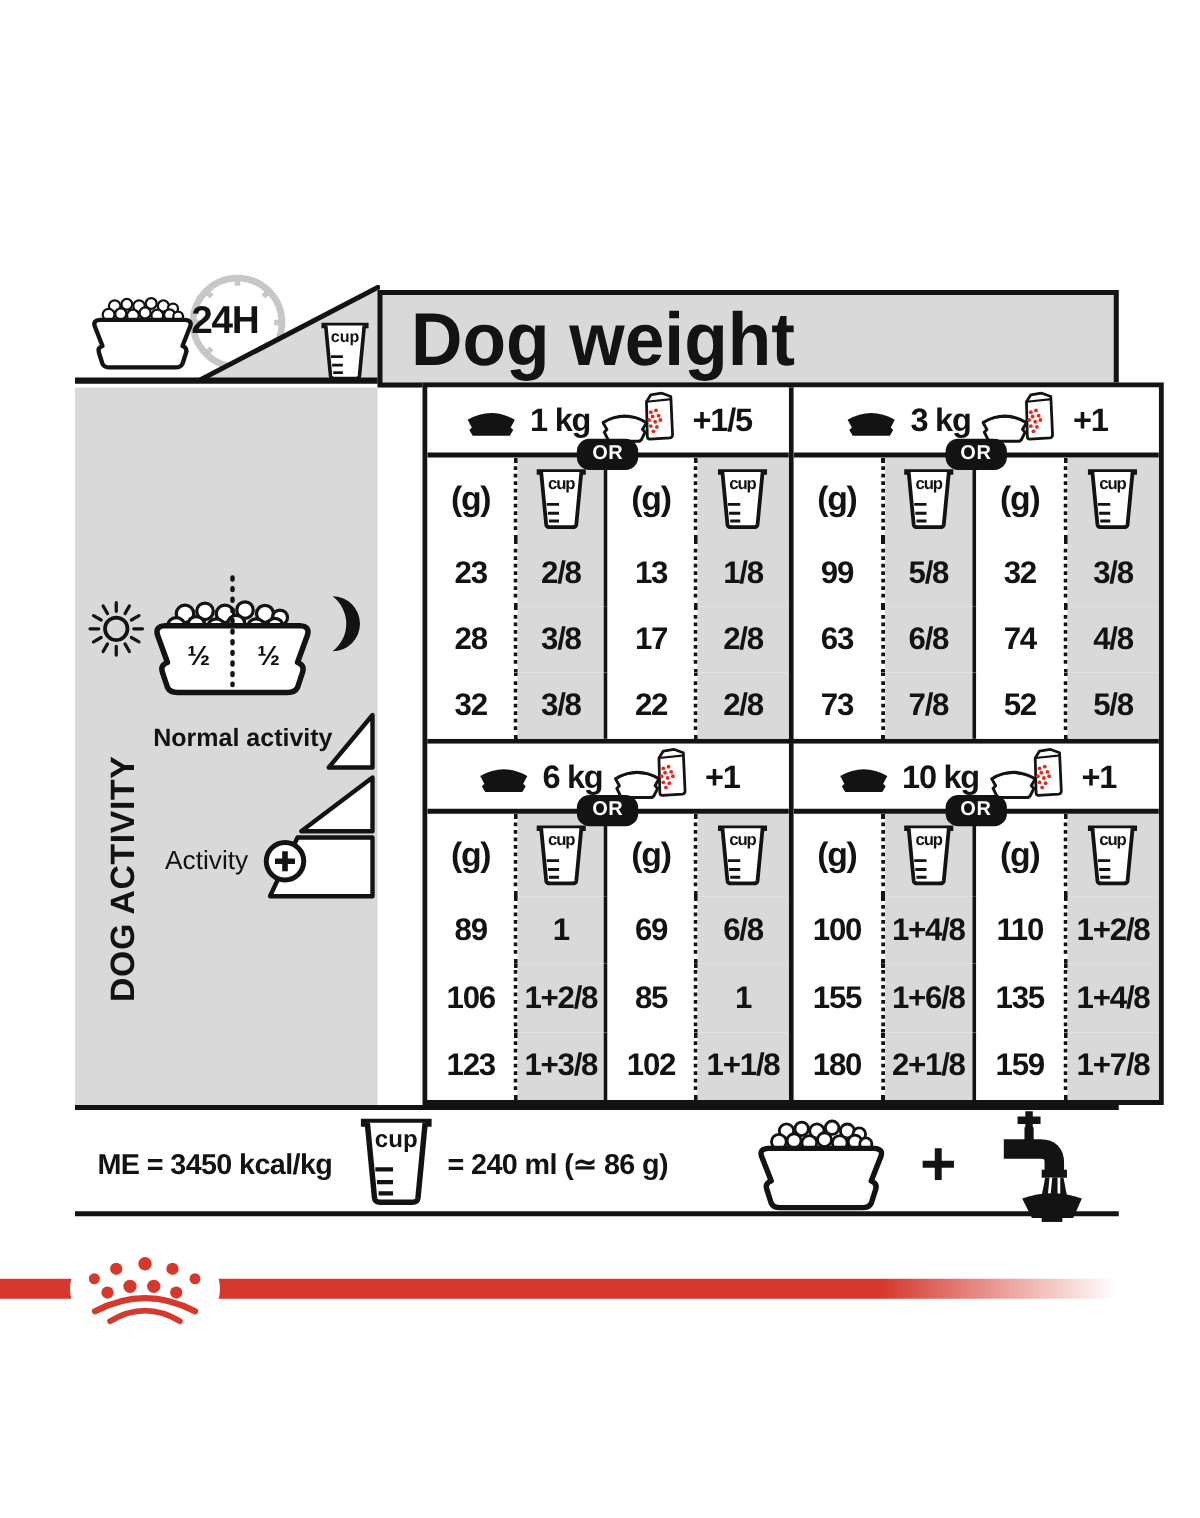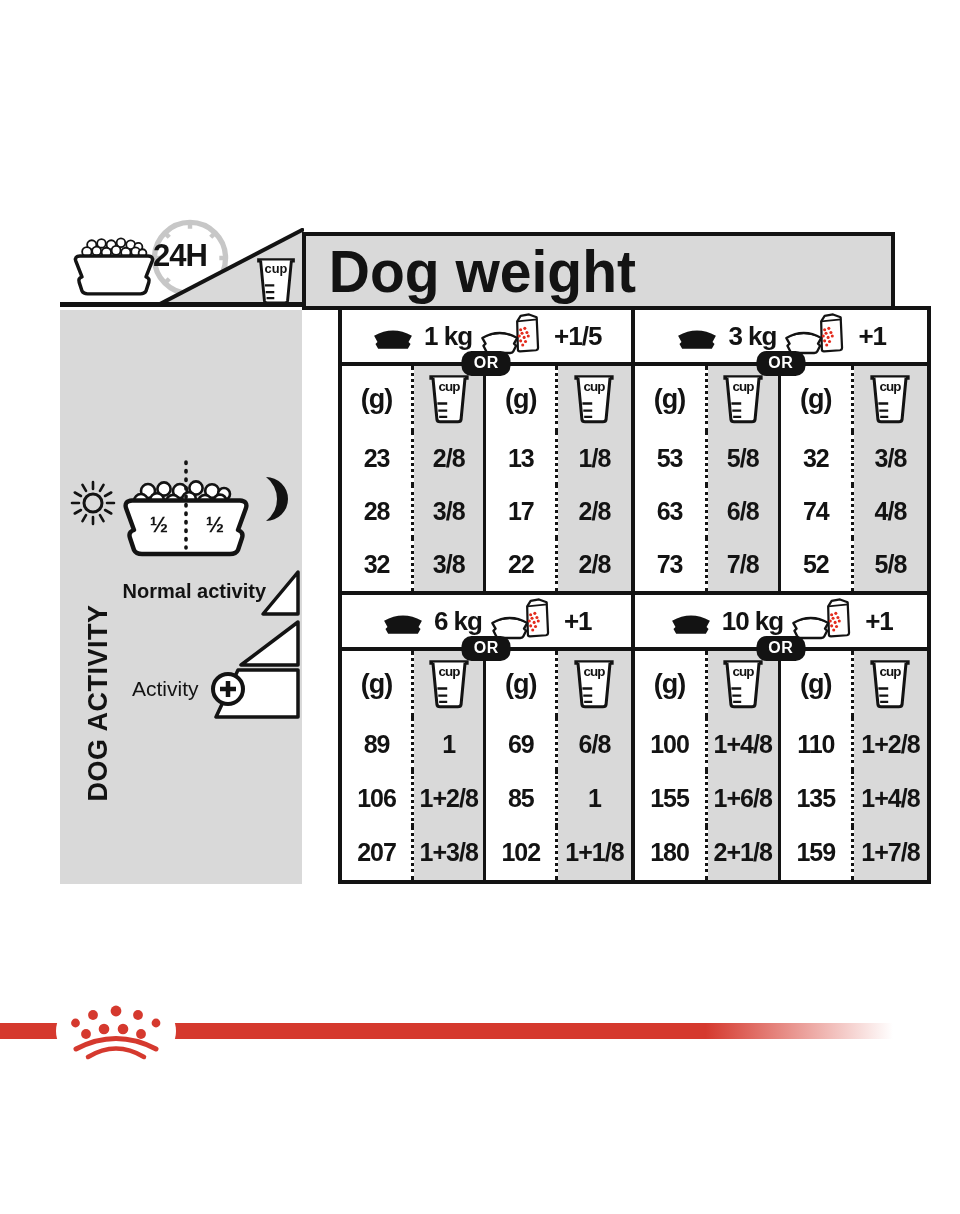--- a/index.html
+++ b/index.html
@@ -298,21 +298,21 @@
             <svg width="42" height="50" viewBox="0 0 46 56">
               <use href="#i-cup"></use>
             </svg>
           </div>
         <div class="cell sub dotr">(g)</div>
         <div class="cell sub gray">
             <svg width="42" height="50" viewBox="0 0 46 56">
               <use href="#i-cup"></use>
             </svg>
           </div>
-        <div class="cell dotr">53</div>
+        <div class="cell dotr">99</div>
         <div class="cell gray solr">5/8</div>
         <div class="cell dotr">32</div>
         <div class="cell gray">3/8</div>
         <div class="cell dotr">63</div>
         <div class="cell gray solr">6/8</div>
         <div class="cell dotr">74</div>
         <div class="cell gray">4/8</div>
         <div class="cell dotr">73</div>
         <div class="cell gray solr">7/8</div>
         <div class="cell dotr">52</div>
@@ -346,21 +346,21 @@
             </svg>
           </div>
         <div class="cell dotr">89</div>
         <div class="cell gray solr">1</div>
         <div class="cell dotr">69</div>
         <div class="cell gray">6/8</div>
         <div class="cell dotr">106</div>
         <div class="cell gray solr">1+2/8</div>
         <div class="cell dotr">85</div>
         <div class="cell gray">1</div>
-        <div class="cell dotr">207</div>
+        <div class="cell dotr">123</div>
         <div class="cell gray solr">1+3/8</div>
         <div class="cell dotr">102</div>
         <div class="cell gray">1+1/8</div>
       </div>
     </div>
 
     <div class="wgroup">
       <div class="ghead">
         <svg width="44" height="27" viewBox="0 0 64 40">
             <use href="#i-bowl-solid"></use>
@@ -394,20 +394,34 @@
         <div class="cell dotr">135</div>
         <div class="cell gray">1+4/8</div>
         <div class="cell dotr">180</div>
         <div class="cell gray solr">2+1/8</div>
         <div class="cell dotr">159</div>
         <div class="cell gray">1+7/8</div>
       </div>
     </div>
   </div>
 
+  <div class="abs" id="legend">
+    <div class="abs" id="lg-me">ME = 3450 kcal/kg</div>
+    <svg class="abs" id="lg-cup" viewBox="0 0 46 56">
+        <use href="#i-cup"></use>
+      </svg>
+    <div class="abs" id="lg-eq">= 240 ml (≃ 86 g)</div>
+    <svg class="abs" id="lg-bowl" viewBox="0 0 130 92">
+        <use href="#i-bowl-kibble"></use>
+      </svg>
+    <div class="abs" id="lg-plus">+</div>
+    <svg class="abs" id="lg-tap" viewBox="0 0 90 98">
+        <use href="#i-tap"></use>
+      </svg>
+  </div>
 
   <div class="abs" id="redbar"></div>
   <div class="abs" id="pawhalo"></div>
   <svg class="abs" id="paw" viewBox="0 0 96 60">
       <use href="#i-paw"></use>
     </svg>
 
 </div>
 
 </body></html>

